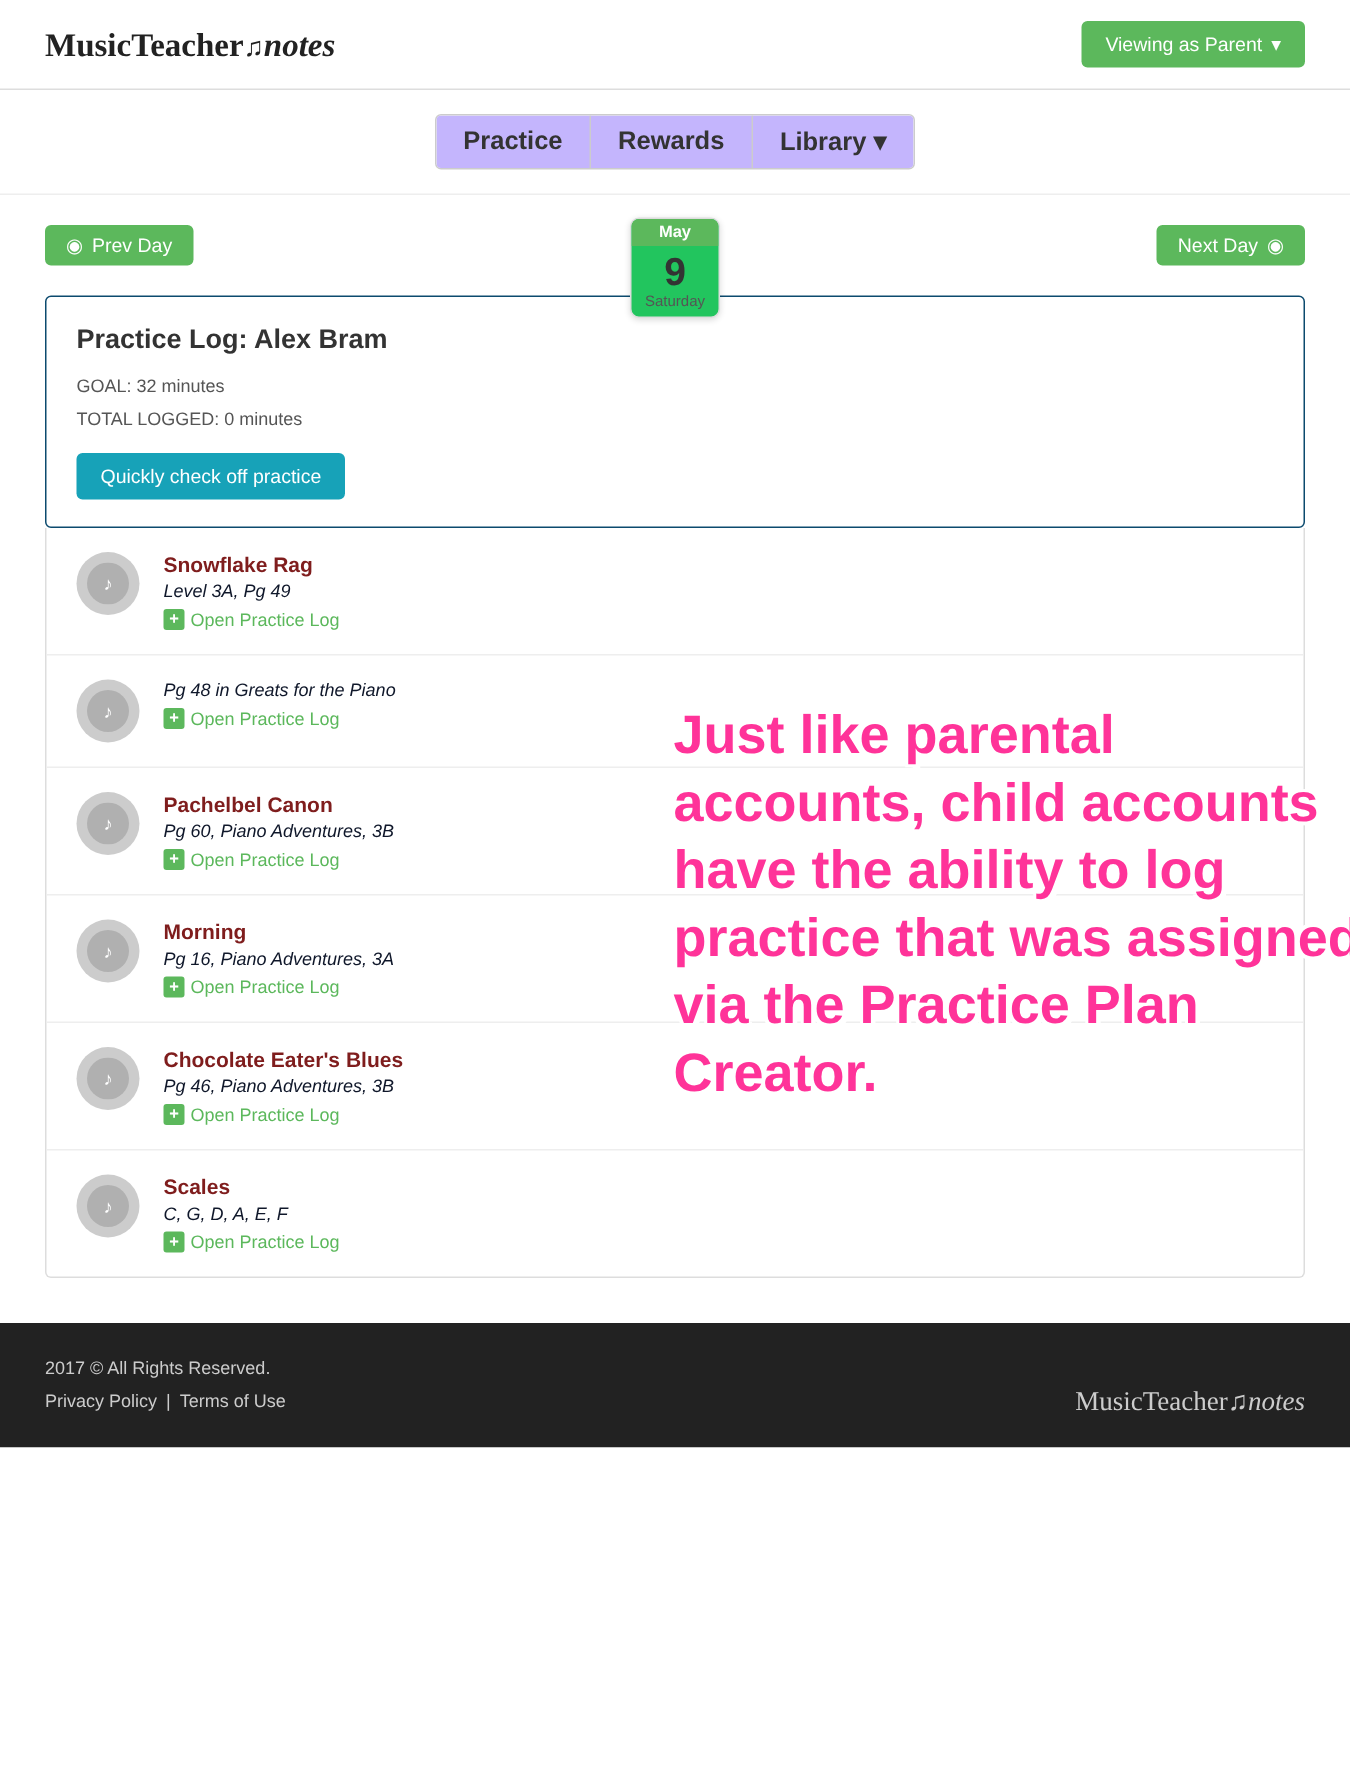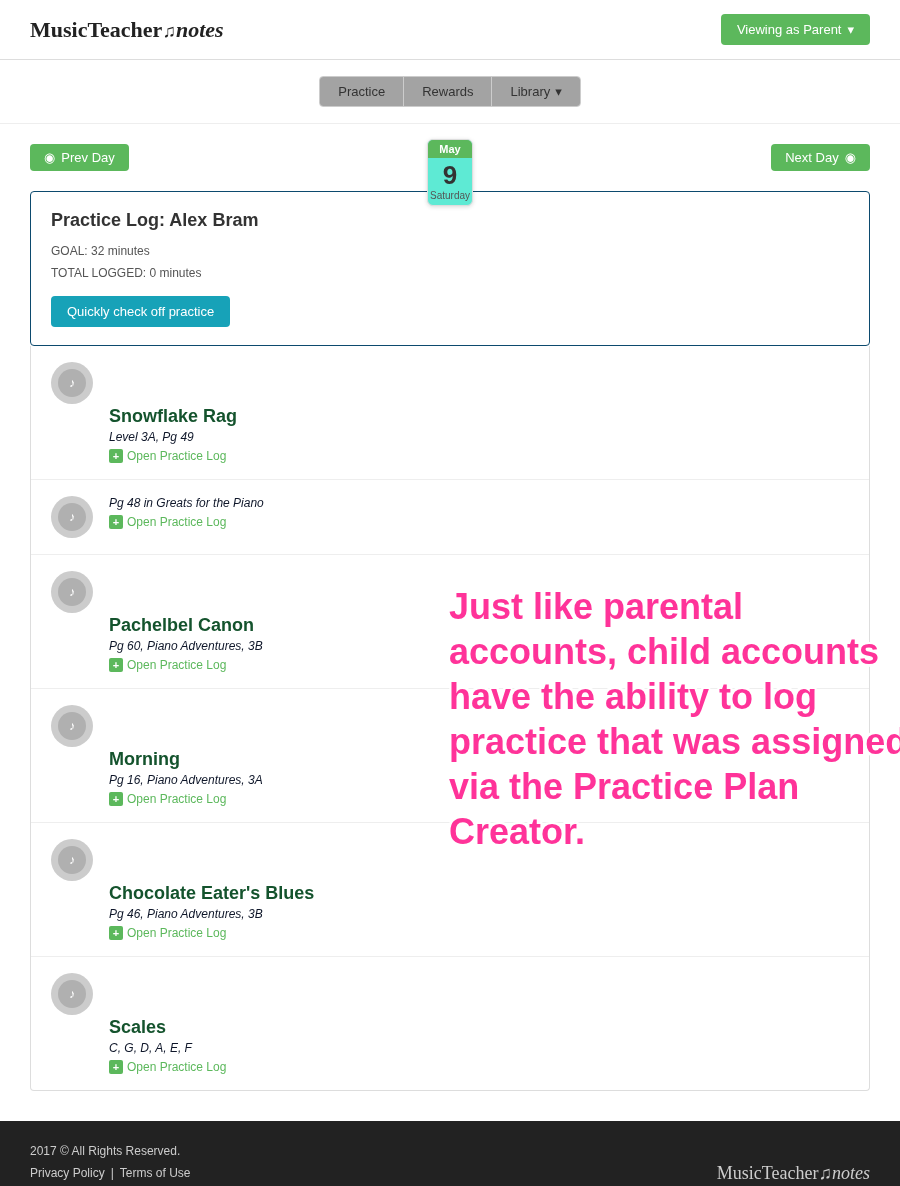--- a/index.html
+++ b/index.html
@@ -42,23 +42,24 @@
     .nav-items {
       display: flex;
       border: 1px solid #ccc;
       border-radius: 4px;
       overflow: hidden;
     }
     .nav-item {
       padding: 7px 18px;
       border-right: 1px solid #ccc;
       cursor: pointer;
-      font-size: 13px;
-      background: #a3a3a3;
+      font-size: 17px;
+      background: #c4b5fd;
       color: #333;
+      font-weight: bold;
     }
     .nav-item:last-child { border-right: none; }
     .nav-item.has-chevron { display: flex; align-items: center; gap: 5px; }
 
     
     .day-nav {
       display: flex;
       justify-content: space-between;
       align-items: center;
       padding: 20px 30px 10px;
@@ -78,22 +79,22 @@
     }
 
     
     .calendar-center {
       position: absolute;
       left: 50%;
       transform: translateX(-50%);
       top: 15px;
     }
     .calendar-icon {
-      width: 46px;
-      background: #5eead4;
+      width: 60px;
+      background: #22c55e;
       border: 1px solid #ddd;
       border-radius: 6px;
       overflow: hidden;
       box-shadow: 0 1px 4px rgba(0,0,0,0.15);
       text-align: center;
     }
     .calendar-top {
       background: #5cb85c;
       color: #fff;
       font-size: 11px;
@@ -160,21 +161,21 @@
       background: #ccc;
       margin-right: 16px;
       flex-shrink: 0;
       display: flex;
       align-items: center;
       justify-content: center;
       overflow: hidden;
     }
     .song-thumb svg { width: 28px; height: 28px; }
     .song-info { flex: 1; }
-    .song-title { color: #14532d; font-weight: bold; font-size: 18px; margin-bottom: 3px; margin-top: 44px; }
+    .song-title { color: #7f1d1d; font-weight: bold; font-size: 14px; margin-bottom: 3px; }
     .song-subtitle { font-size: 12px; color: #0f172a; font-style: italic; margin-bottom: 5px; }
     .open-log-link {
       color: #5cb85c;
       font-size: 12px;
       cursor: pointer;
       display: flex;
       align-items: center;
       gap: 4px;
     }
     .plus-icon {

